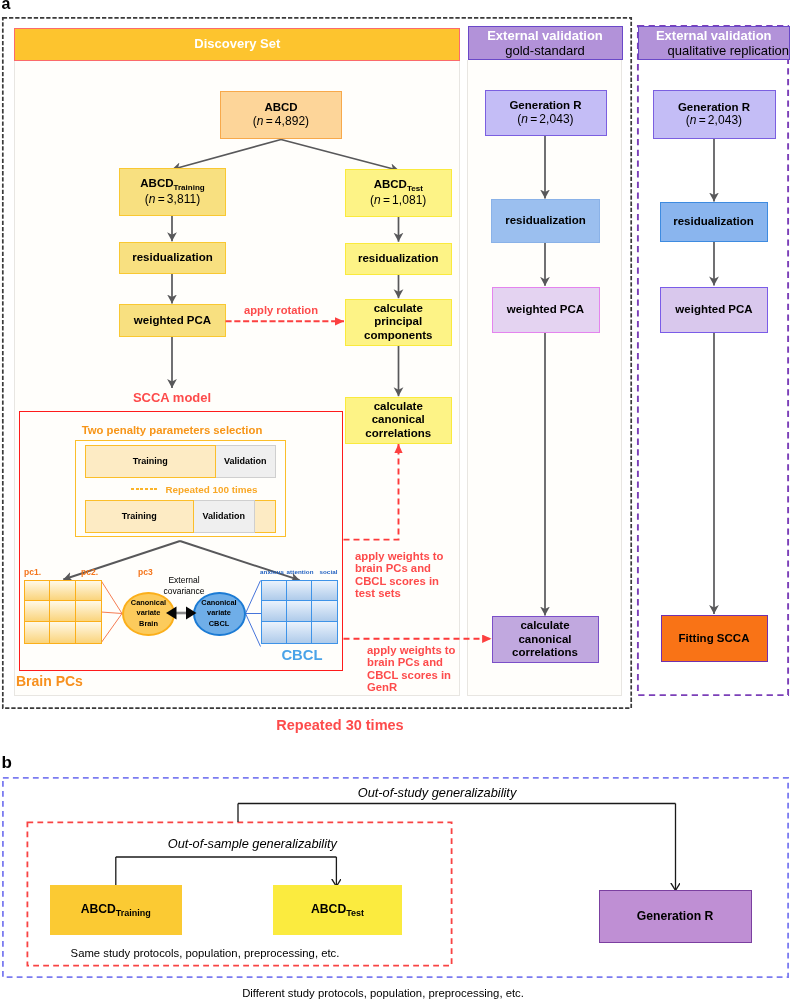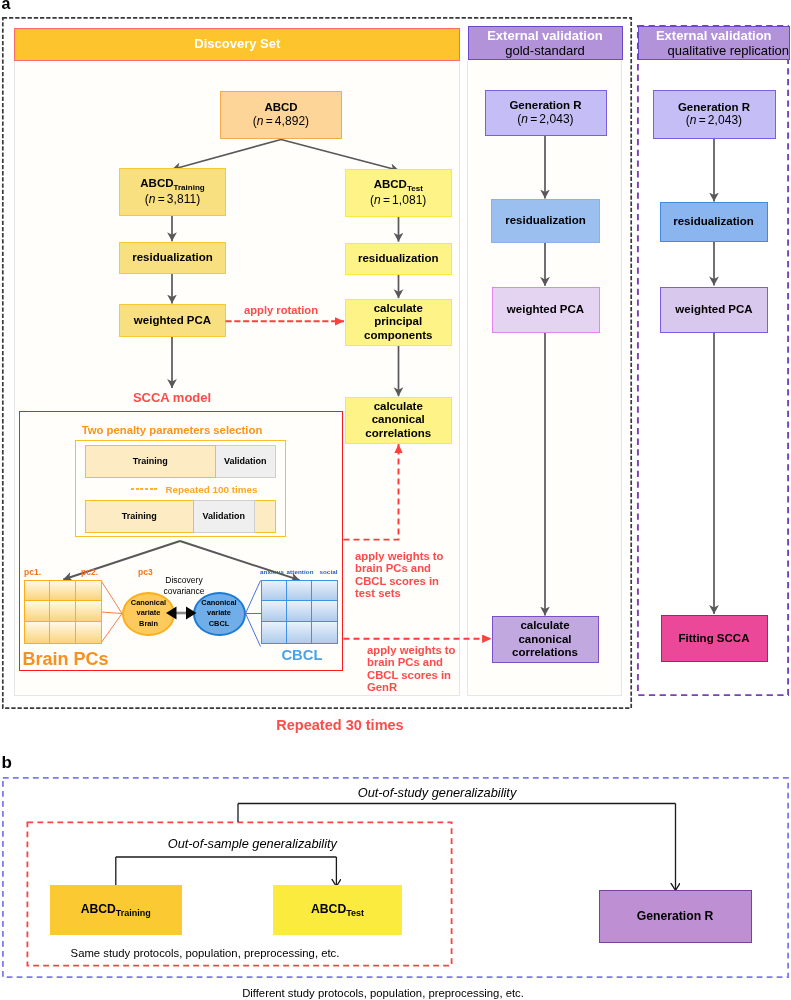--- a/index.html
+++ b/index.html
@@ -167,21 +167,21 @@
   <div style="background:linear-gradient(#FFF9E8,#FAD47C);border-bottom:1.7px solid #FBAF1A;"></div>
   <div style="background:linear-gradient(#FFF9E8,#FAD47C);border-right:1.7px solid #FBAF1A;"></div>
   <div style="background:linear-gradient(#FFF9E8,#FAD47C);border-right:1.7px solid #FBAF1A;"></div>
   <div style="background:linear-gradient(#FFF9E8,#FAD47C);"></div>
 </div>
 <div class="abs" style="left:24px;top:566.5px;width:84px;height:11px;display:flex;color:#F4751B;font-size:8.5px;font-weight:bold;gap:40px;">
   <span style="width:33%;text-align:center;">pc1.</span>
   <span style="width:33%;text-align:center;">pc2.</span>
   <span style="width:34%;text-align:left;">pc3</span>
 </div>
-<div class="abs" style="left:16px;top:649px;width:99px;text-align:center;color:#F7901E;font-size:18px;font-weight:bold;">Brain PCs</div>
+<div class="abs" style="left:16px;top:673px;width:99px;text-align:left;color:#F7901E;font-size:14px;font-weight:bold;">Brain PCs</div>
 
 <div class="abs" style="left:261px;top:579.6px;width:77px;height:64.4px;border:1.8px solid #3E93E8;display:grid;grid-template-columns:1fr 1fr 1fr;grid-template-rows:1fr 1fr 1fr;overflow:hidden;">
   <div style="background:linear-gradient(#EAF2FC,#AFCBEA);border-right:1.7px solid #3E93E8;border-bottom:1.7px solid #3E93E8;"></div>
   <div style="background:linear-gradient(#EAF2FC,#AFCBEA);border-right:1.7px solid #3E93E8;border-bottom:1.7px solid #3E93E8;"></div>
   <div style="background:linear-gradient(#EAF2FC,#AFCBEA);border-bottom:1.7px solid #3E93E8;"></div>
   <div style="background:linear-gradient(#EAF2FC,#AFCBEA);border-right:1.7px solid #3E93E8;border-bottom:1.7px solid #3E93E8;"></div>
   <div style="background:linear-gradient(#EAF2FC,#AFCBEA);border-right:1.7px solid #3E93E8;border-bottom:1.7px solid #3E93E8;"></div>
   <div style="background:linear-gradient(#EAF2FC,#AFCBEA);border-bottom:1.7px solid #3E93E8;"></div>
   <div style="background:linear-gradient(#EAF2FC,#AFCBEA);border-right:1.7px solid #3E93E8;"></div>
   <div style="background:linear-gradient(#EAF2FC,#AFCBEA);border-right:1.7px solid #3E93E8;"></div>
@@ -205,21 +205,21 @@
   <span>CBCL</span>
 </div>
 
 <svg width="791" height="1000" style="z-index:5;">
   <rect x="173" y="611.7" width="17" height="2.6" fill="#8a8a8a"></rect>
   <polygon points="166.0,613.0 176.5,606.4 176.5,619.6" fill="#050505"></polygon>
   <polygon points="196.5,613.0 186.0,606.4 186.0,619.6" fill="#050505"></polygon>
 </svg>
 
 <div class="abs" style="left:151.5px;top:574.5px;width:65px;text-align:center;font-size:8.5px;line-height:1.3;">
-  <span>Discovery</span><br>
+  <span>External</span><br>
   <span>covariance</span>
 </div>
 
 <div class="abs redtxt" style="left:355px;top:549.5px;width:100px;font-size:11.3px;line-height:1.115;">
   <span>apply weights to</span><br>
   <span>brain PCs and</span><br>
   <span>CBCL scores in</span><br>
   <span>test sets</span>
 </div>
 <div class="abs redtxt" style="left:367px;top:643.5px;width:100px;font-size:11.3px;line-height:1.115;">
@@ -252,21 +252,21 @@
   <path d="M714,139 L714,201.5" stroke="#58585A" stroke-width="1.7" fill="none" marker-end="url(#ga)"></path>
   <path d="M714,242 L714,285.4" stroke="#58585A" stroke-width="1.7" fill="none" marker-end="url(#ga)"></path>
   <path d="M714,333 L714,614" stroke="#58585A" stroke-width="1.7" fill="none" marker-end="url(#ga)"></path>
 </svg>
 <div class="abs ctr" style="left:652.5px;top:90px;width:123px;height:48.5px;background:#C4BDF6;border:1.4px solid #7B5FE0;flex-direction:column;">
   <span class="boxtxt">Generation R</span>
   <span class="nline">(<i>n</i><span style="display:inline-block;margin:0 2.1px;">=</span>2,043)</span>
 </div>
 <div class="abs ctr boxtxt" style="left:659.5px;top:202px;width:108px;height:40px;background:#8AB5EE;border:1px solid #3E8BE0;">residualization</div>
 <div class="abs ctr boxtxt" style="left:660px;top:287px;width:108px;height:46px;background:#D9C8ED;border:1.5px solid #7A5CE8;">weighted PCA</div>
-<div class="abs ctr boxtxt" style="left:660.5px;top:614.5px;width:107px;height:47.5px;background:#ec4899;border:1.9px solid #7230AC;">Fitting SCCA</div>
+<div class="abs ctr boxtxt" style="left:660.5px;top:614.5px;width:107px;height:47.5px;background:#f97316;border:1.9px solid #7230AC;">Fitting SCCA</div>
 
 <div class="abs plabel" style="left:1.5px;top:753px;font-size:17px;">b</div>
 
 <svg width="791" height="1000">
   <rect x="2.9" y="777.9" width="785.2" height="199.2" fill="none" stroke="#7B7BF0" stroke-width="1.8" stroke-dasharray="5.8,4.2"></rect>
 </svg>
 
 <svg width="791" height="1000">
   <rect x="27.4" y="822.4" width="424.2" height="143.2" fill="none" stroke="#F94343" stroke-width="1.8" stroke-dasharray="5.8,4.2"></rect>
 </svg>

